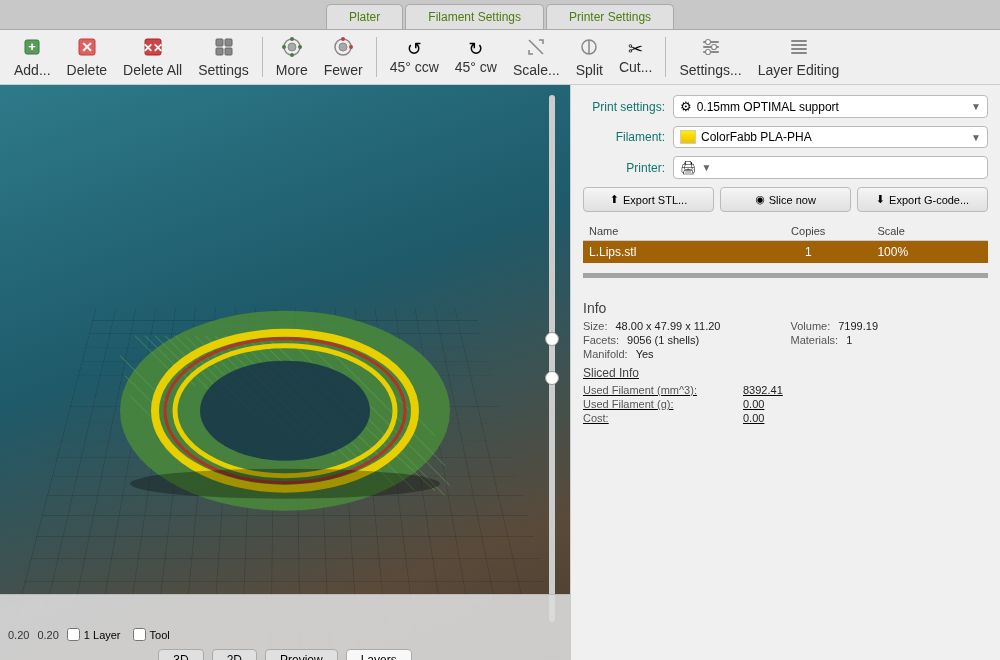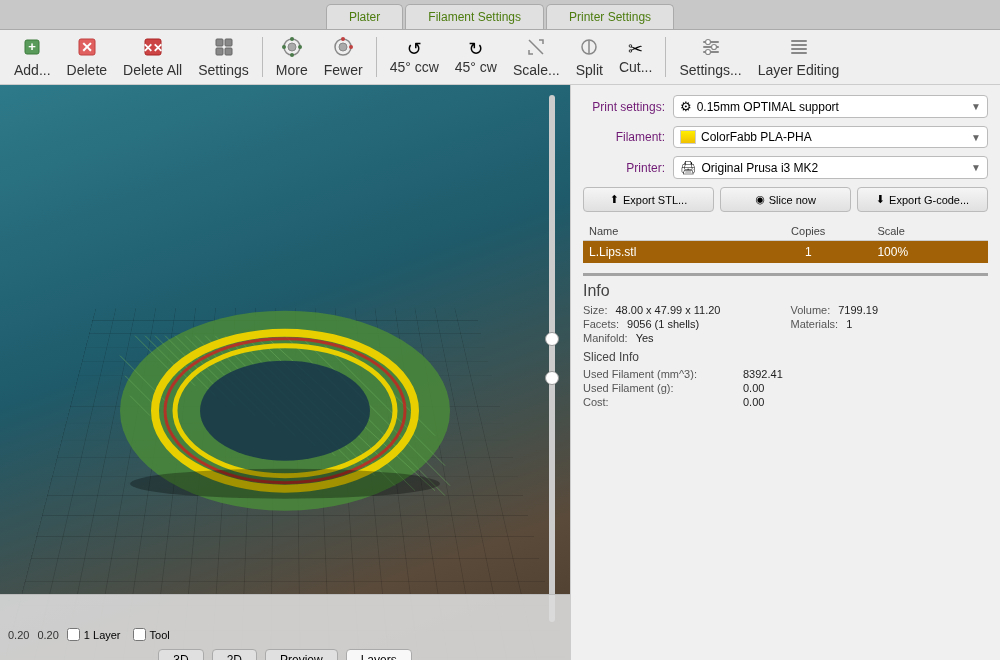--- a/index.html
+++ b/index.html
@@ -161,21 +161,21 @@
     
     .settings-row {
       display: flex;
       align-items: center;
       margin-bottom: 8px;
     }
     .settings-label {
       width: 90px;
       text-align: right;
       padding-right: 8px;
-      color: #701a75;
+      color: #0f766e;
       font-size: 12px;
       flex-shrink: 0;
     }
     .settings-select {
       flex: 1;
       display: flex;
       align-items: center;
       background: white;
       border: 1px solid #bbb;
       border-radius: 4px;
@@ -252,25 +252,25 @@
       color: white;
     }
     #objects-table th:nth-child(2),
     #objects-table td:nth-child(2) { text-align: center; }
     #objects-table th:nth-child(3),
     #objects-table td:nth-child(3) { text-align: left; }
 
     
     .section-title {
       font-weight: 500;
-      font-size: 16px;
+      font-size: 14px;
       color: #444;
       margin: 6px 0 4px 0;
-      border-top: 3px solid #a3a3a3;
-      padding-top: 6px;
+      border-top: 5px solid #a3a3a3;
+      padding-top: 22px;
     }
     .info-grid {
       display: grid;
       grid-template-columns: 1fr 1fr;
       gap: 2px 10px;
     }
     .info-row {
       display: flex;
       align-items: baseline;
       gap: 8px;
@@ -280,20 +280,21 @@
       color: #555;
       flex-shrink: 0;
     }
     .info-val {
       color: #222;
       font-weight: 400;
     }
 
     .sliced-section {
       margin-top: 6px;
+      text-decoration: underline;
     }
     .sliced-title {
       font-weight: 500;
       font-size: 12px;
       color: #444;
       margin-bottom: 4px;
     }
     .sliced-row {
       display: flex;
       font-size: 11px;
@@ -533,21 +534,20 @@
         <div class="filament-color"></div>
         <span class="select-text">ColorFabb PLA-PHA</span>
         <span class="dropdown-arrow">▼</span>
       </div>
     </div>
 
     <div class="settings-row">
       <span class="settings-label">Printer:</span>
       <div class="settings-select">
         <span class="printer-icon">🖨</span>
-        <span class="select-text">Original Prusa i3 MK2</span>
         <span class="dropdown-arrow">▼</span>
       </div>
     </div>
 
     <div id="action-buttons">
       <button class="action-btn">
         <span>⬆</span>
         <span>Export STL...</span>
       </button>
       <button class="action-btn">

